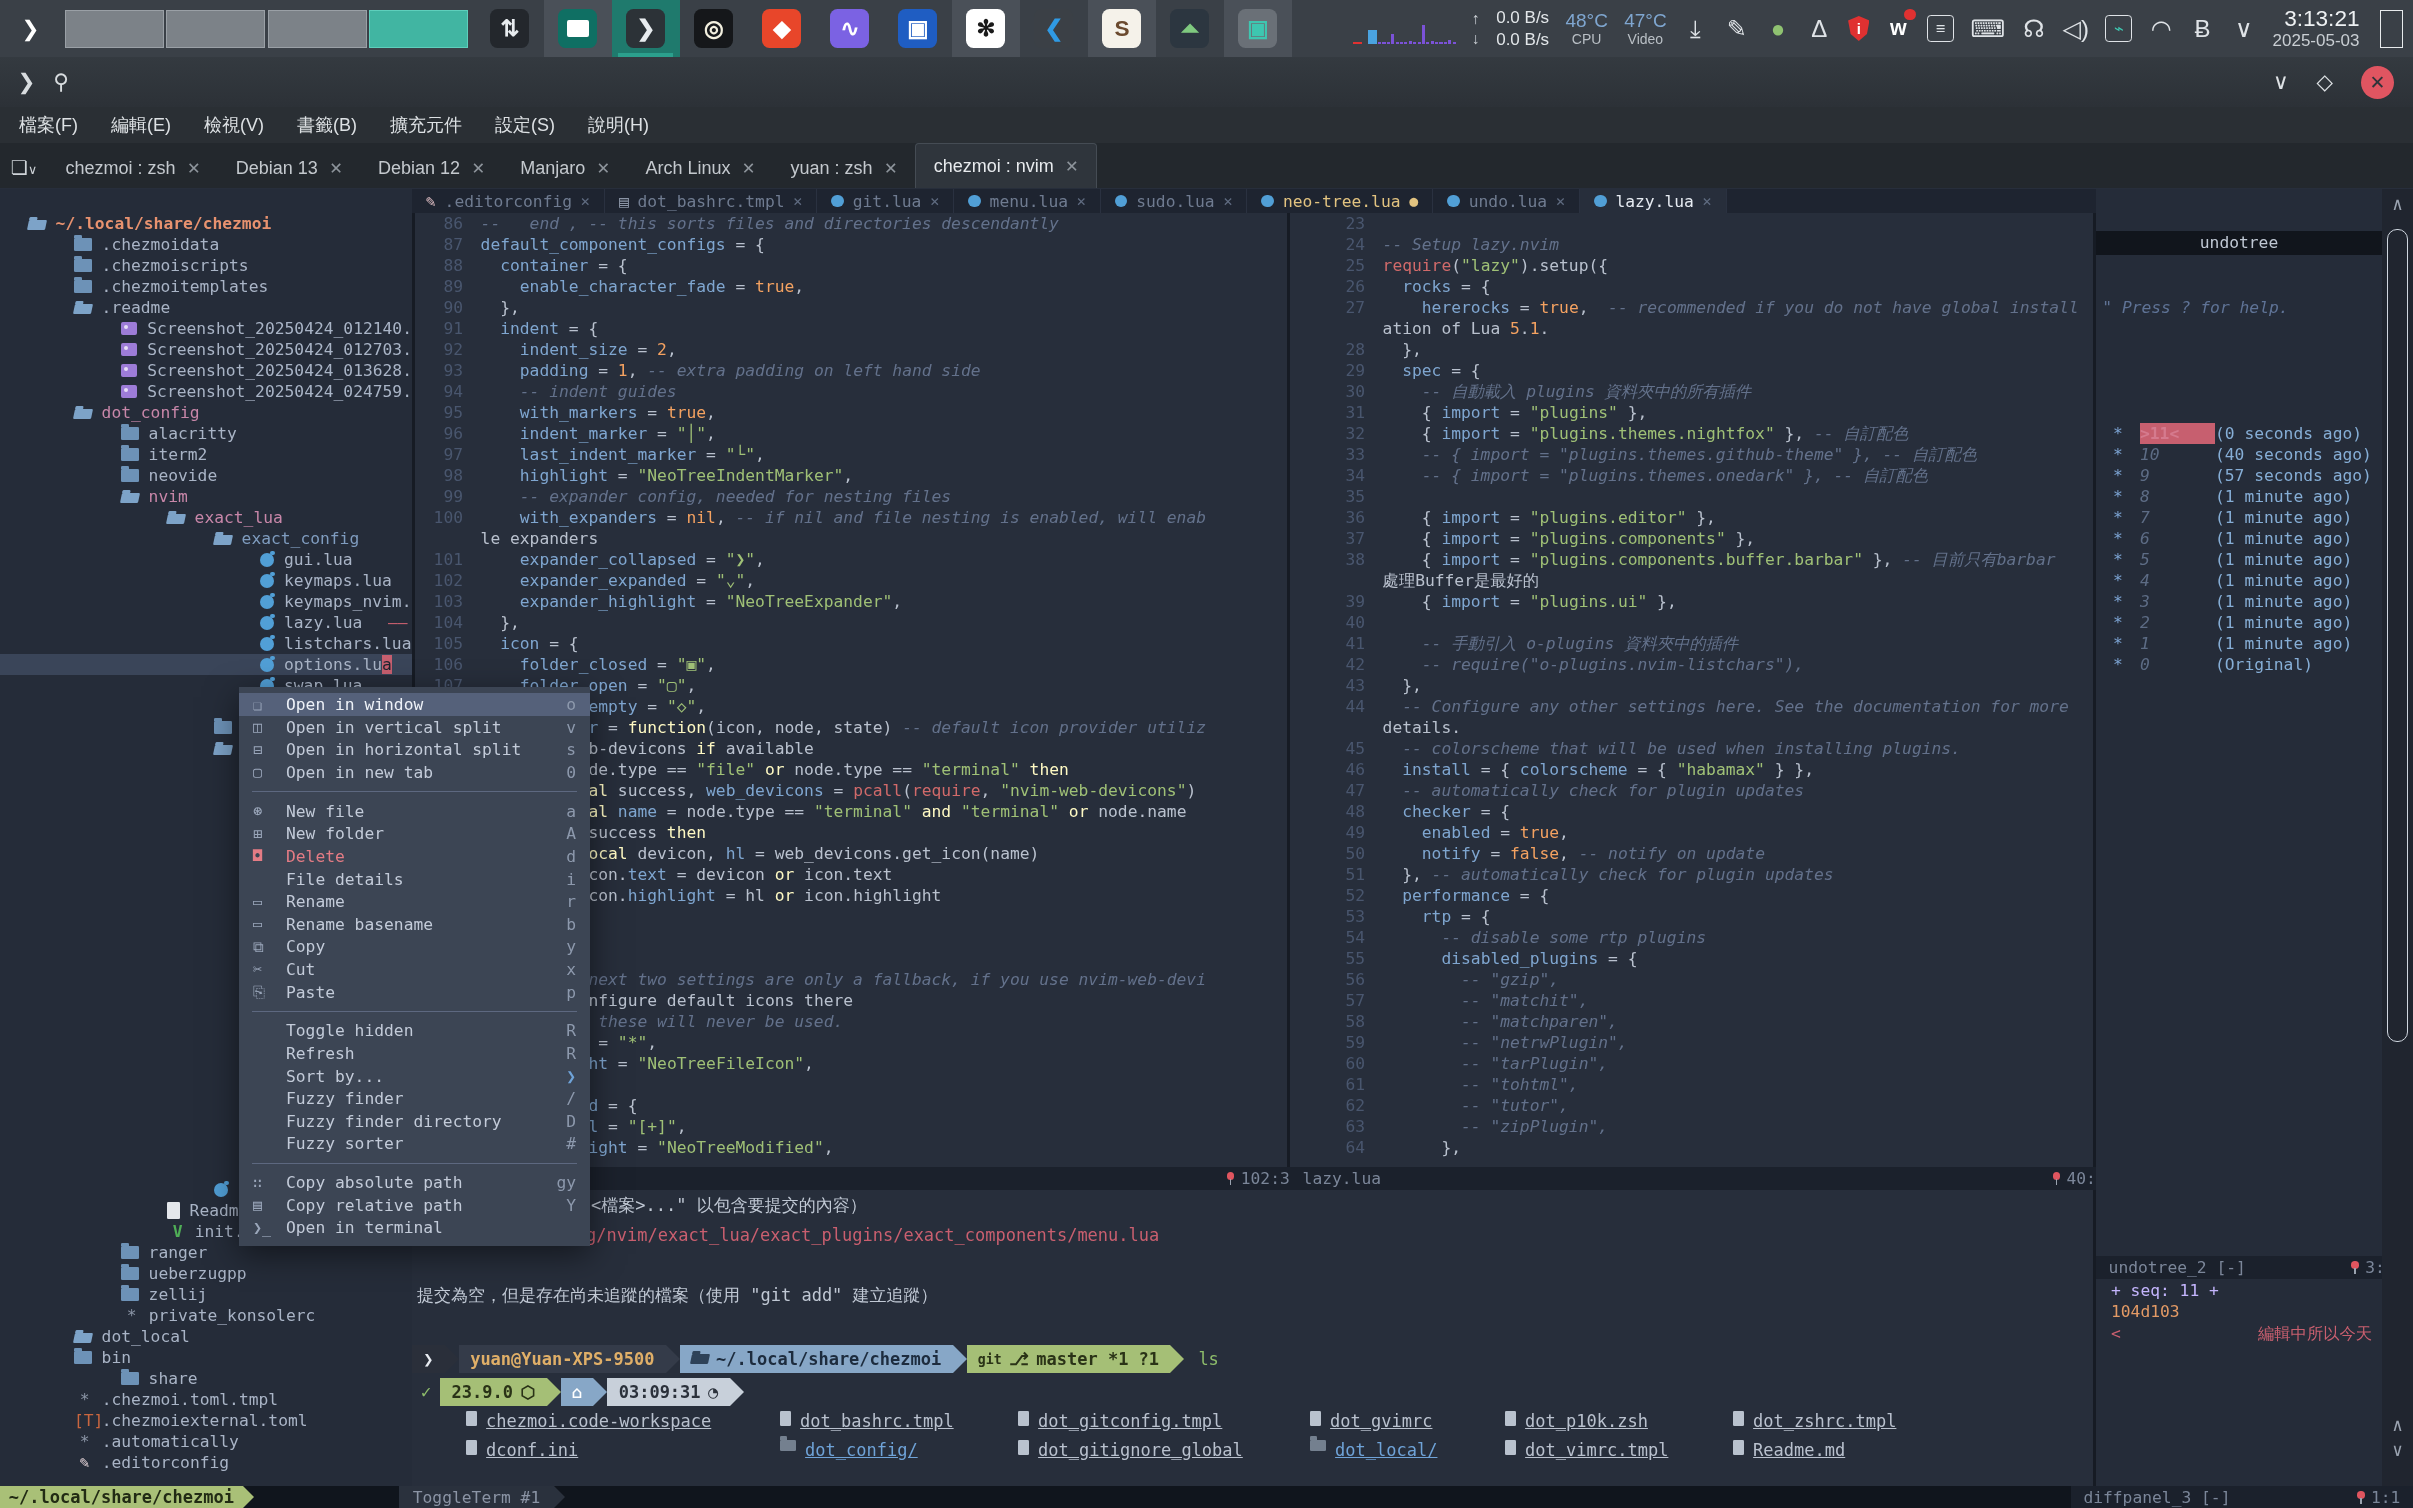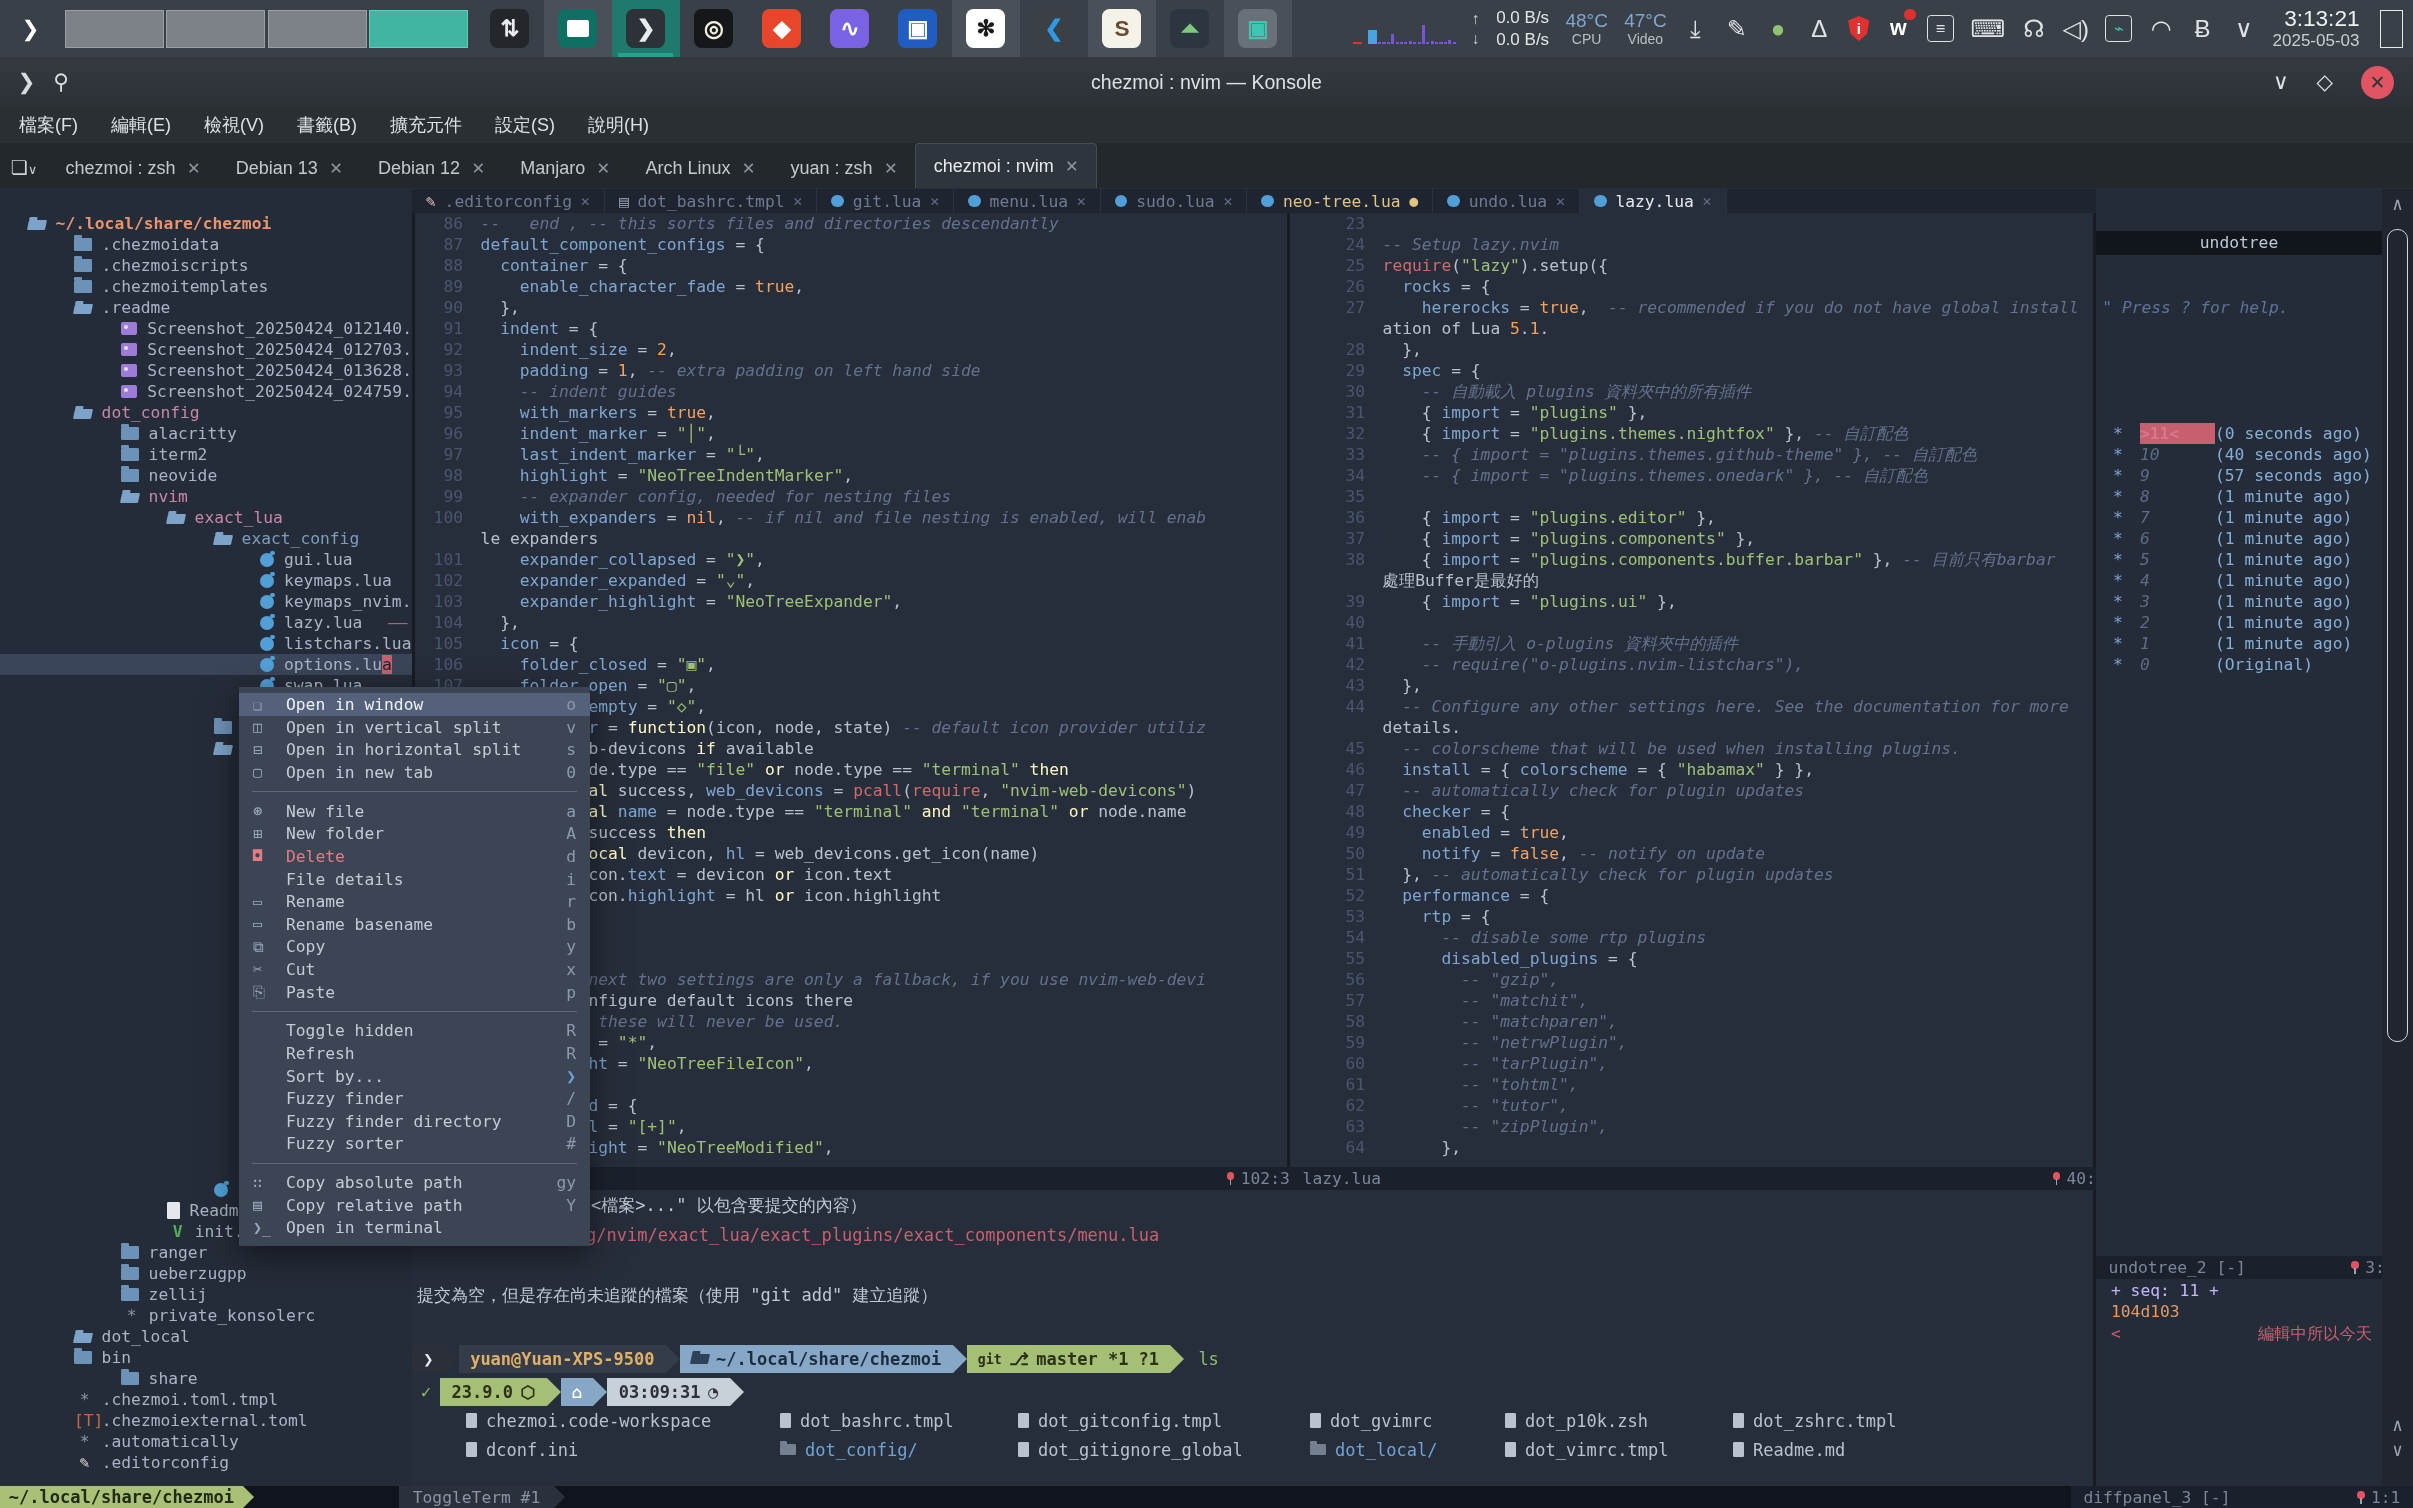--- a/index.html
+++ b/index.html
@@ -135,21 +135,21 @@
   #tt{left:412px;top:1001px;width:1681px;height:297px;background:#272e3b;font-size:17px;white-space:pre;overflow:hidden;}
   .tline{height:30px;line-height:30px;}
   .tred{color:#c95f6f;}
   .tgrey{color:#c0c8d4;}
   .prompt{display:flex;align-items:center;height:28px;margin-top:5px;}
   .pseg{height:28px;display:flex;align-items:center;padding:0 11.3px;font-size:17px;font-weight:bold;gap:7.5px;}
   .pa44{width:0;height:0;border-top:14px solid transparent;border-bottom:14px solid transparent;flex:none;}
   .cmd{color:#8ebd6b;margin-left:14px;}
   .okmark{color:#8ebd6b;font-size:17.6px;margin:0 8.8px;}
   .lsgrid{display:flex;height:29px;align-items:center;}
-  .lsgrid .cell{display:flex;align-items:center;flex:none;}
+  .lsgrid .cell{display:flex;flex:none;text-decoration:underline;}
   .lsgrid .fold{color:#6fa3d8;}
   .lsfold{display:inline-block;width:16.3px;height:11.3px;background:#74808f;border-radius:1.3px;margin-right:8.8px;position:relative;}
   .lsfold:before{content:"";position:absolute;left:0;top:-3.1px;width:7px;height:3.1px;background:inherit;border-radius:1.3px 1.3px 0 0;}
   .lspage{display:inline-block;width:11.3px;height:15px;background:#b9c2ce;border-radius:1.3px;margin-right:8.8px;}
   #bottombar{left:0;top:1297px;width:2413px;height:22.6px;background:#10151d;display:flex;align-items:center;}
   .ttname{color:#8b94a5;font-size:16.3px;background:#2a313d;height:22.6px;display:flex;align-items:center;padding:0 14px;}
   #df-st{position:absolute;right:0;top:0;width:317px;height:22.6px;}
 </style>
 </head>
 <body>
@@ -262,21 +262,20 @@
           <div class="t">3:13:21</div>
           <div class="d">2025-05-03</div>
         </span>
         <span class="showdesk"></span>
       </div>
   </div>
 
   <div id="titlebar" class="abs">
     <span class="tbtn">❯</span>
     <span class="tbtn">⚲</span>
-    <span class="title">chezmoi : nvim — Konsole</span>
     <span class="winctl">
       <span>∨</span>
       <span>◇</span>
       <span class="close">✕</span>
     </span>
   </div>
 
   <div id="menubar" class="abs">
       <span>檔案(F)</span>
       <span>編輯(E)</span>

